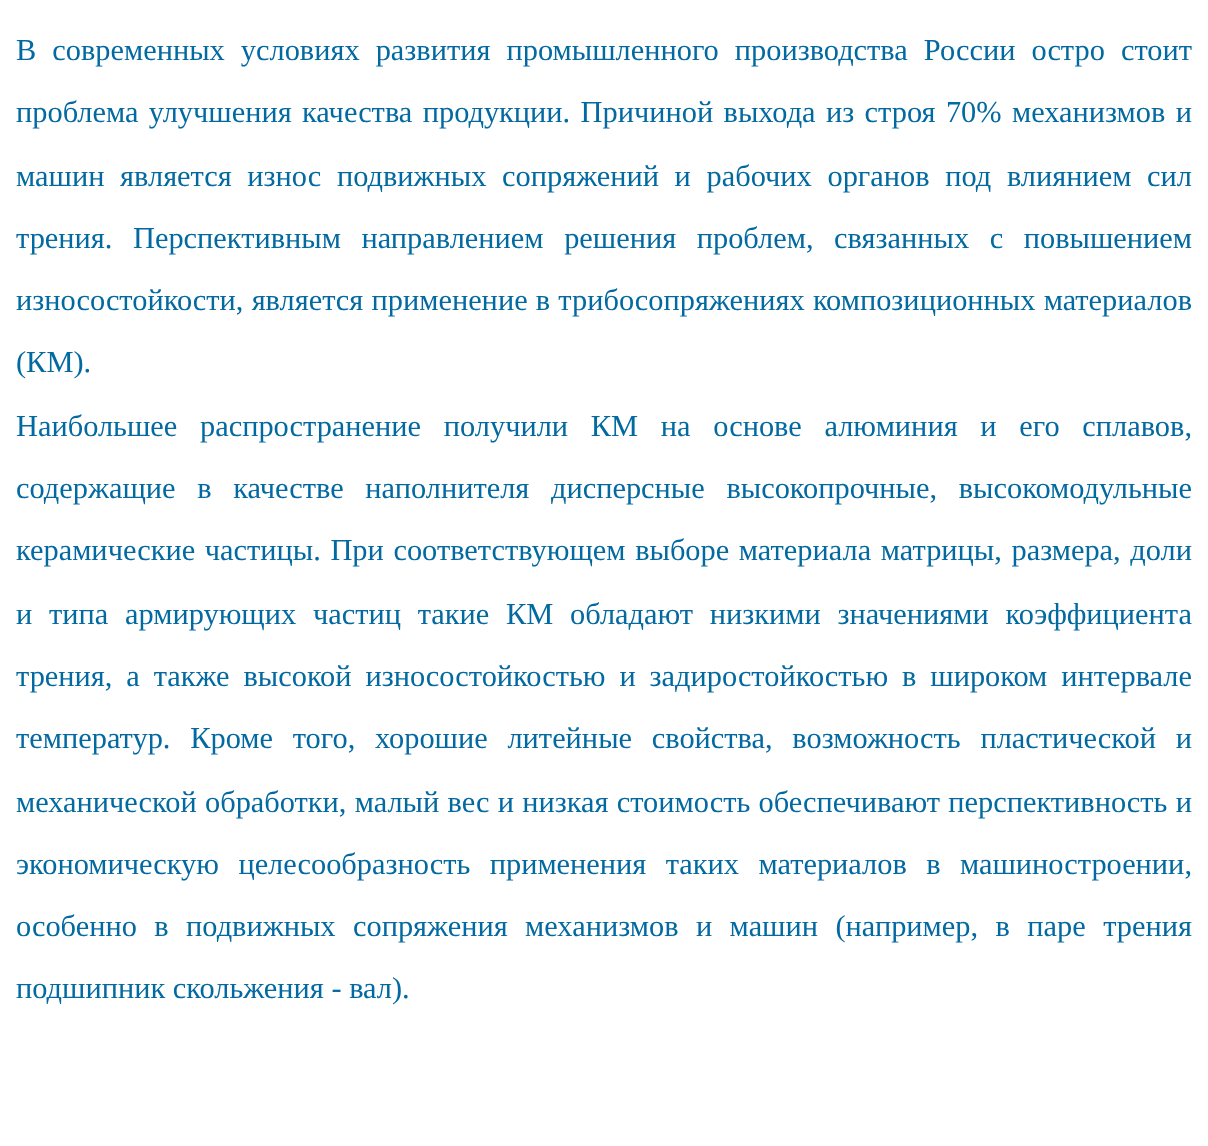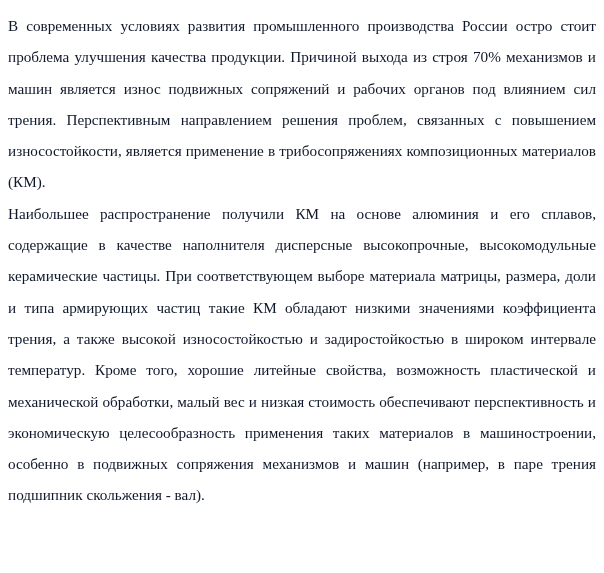--- a/index.html
+++ b/index.html
@@ -19,21 +19,21 @@
     height: 573px;
     box-sizing: border-box;
     padding: 10px 8px 0 8px;
     background: #ffffff;
   }
   .doc-body {
     font-size: 15.2px;
     line-height: 31.3px;
     text-align: justify;
     text-justify: inter-word;
-    color: #0f172a;
+    color: #0369a1;
   }
   .para {
     margin: 0;
     text-align: justify;
     text-align-last: left;
   }
 </style>
 </head>
 <body>
 

